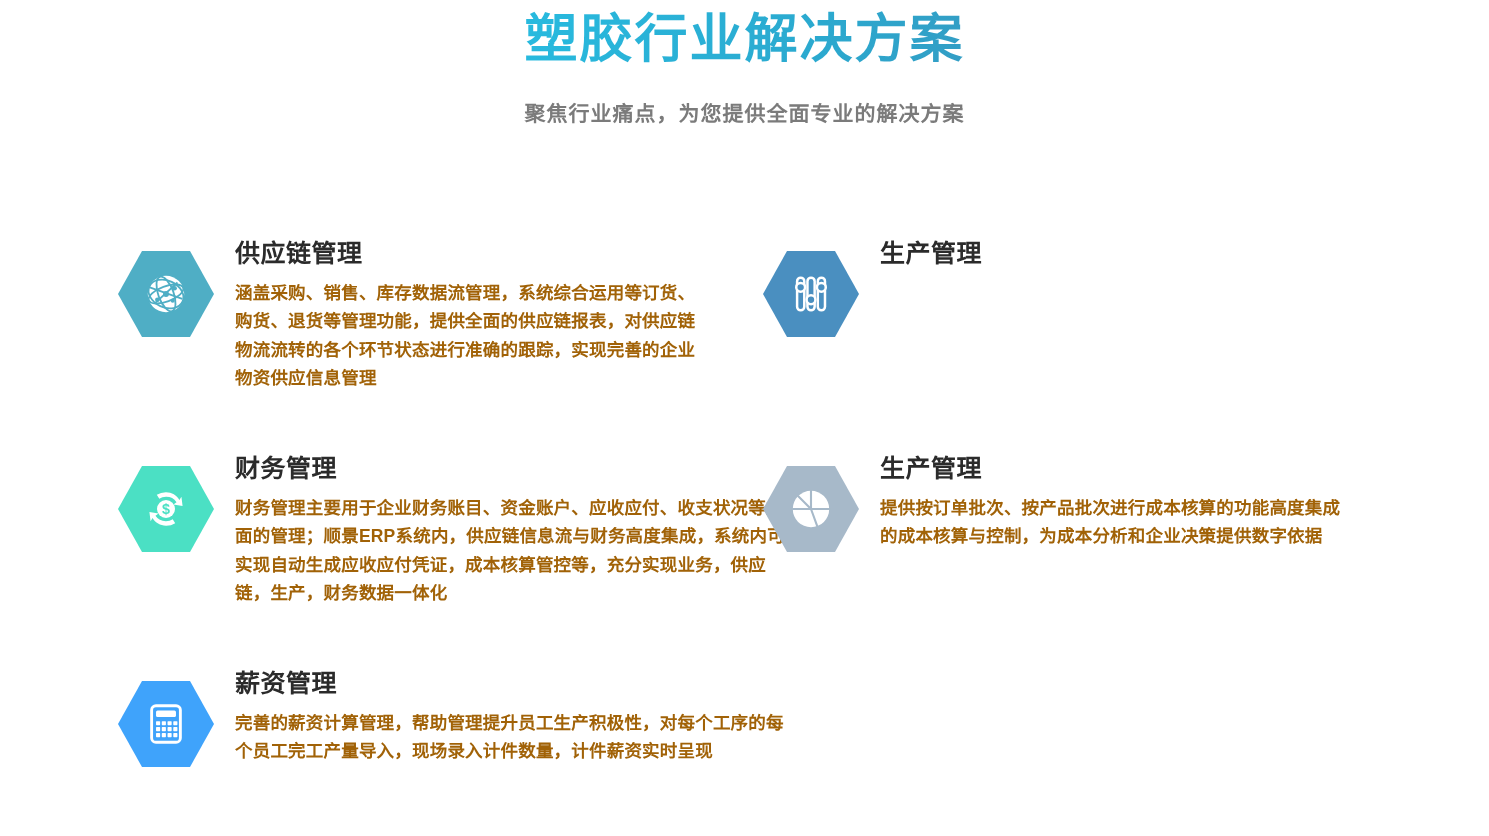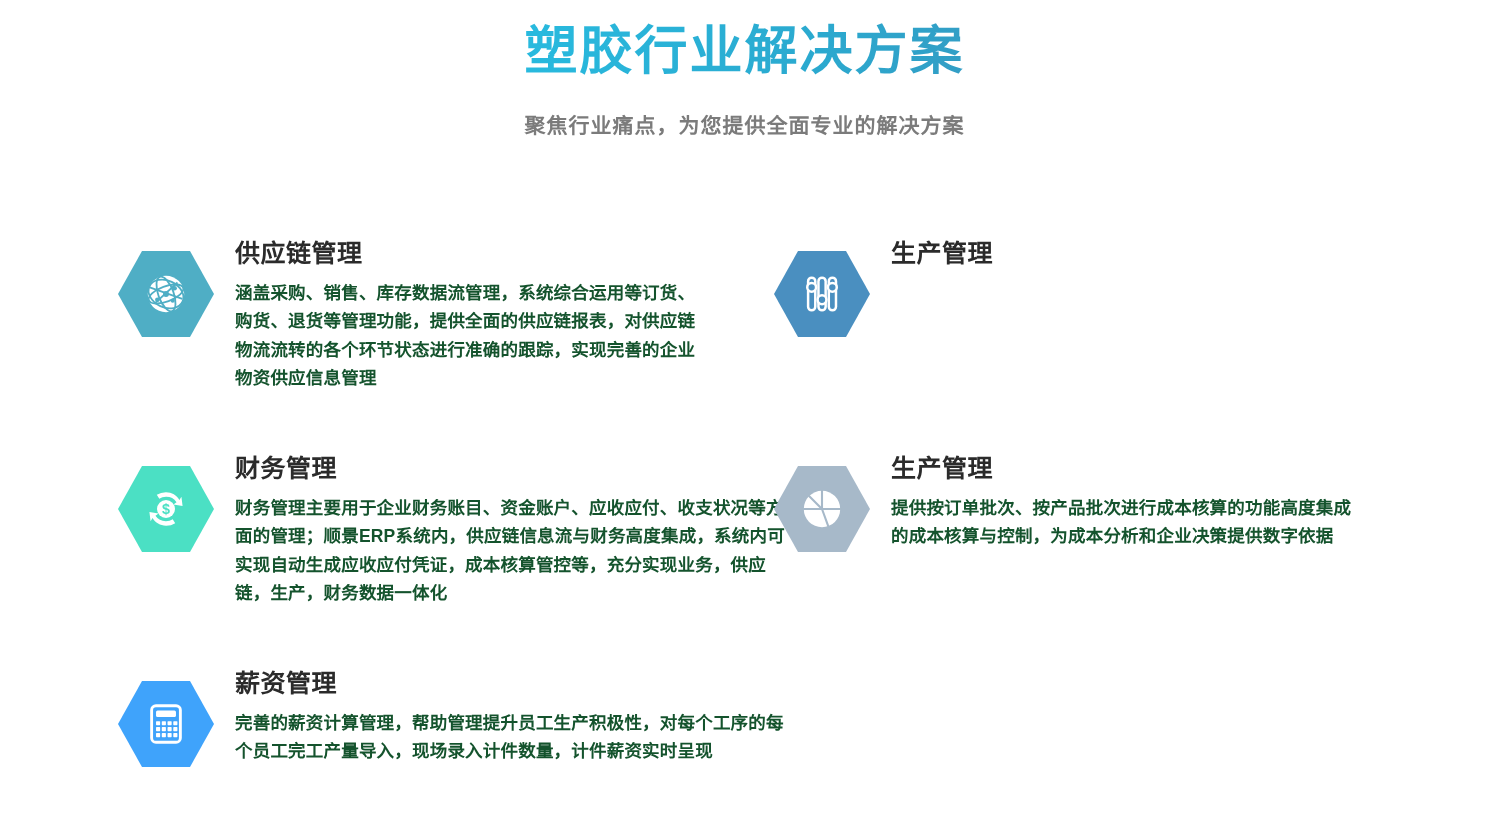--- a/index.html
+++ b/index.html
@@ -17,21 +17,21 @@
 
   .page {
     position: relative;
     width: 1489px;
     height: 836px;
     box-sizing: border-box;
   }
 
   
   .header {
-    padding-top: 20px;
+    padding-top: 8px;
     text-align: center;
   }
   .page-title {
     margin: 0;
     font-size: 53px;
     font-weight: bold;
     letter-spacing: 2px;
     line-height: 1.18;
     background-image: linear-gradient(100deg, #22c2e6 0%, #27c0e4 28%, #2ba9cf 55%, #3d8fb8 78%, #4c86ad 100%);
     -webkit-background-clip: text;
@@ -49,21 +49,21 @@
 
   
   .features {
     position: absolute;
     top: 236px;
     left: 0;
     width: 1489px;
     display: grid;
     grid-template-columns: 645px 640px;
     grid-template-rows: 215px 215px auto;
-    column-gap: 11px;
+    column-gap: 0px;
     padding-left: 118px;
     box-sizing: border-box;
   }
 
   .feature {
     display: flex;
     align-items: flex-start;
     gap: 21px;
   }
 
@@ -100,21 +100,21 @@
     font-size: 25px;
     font-weight: bold;
     color: #2b2b2b;
     letter-spacing: 0.5px;
     line-height: 1.2;
   }
   .feature-desc {
     margin: 0;
     font-size: 17.5px;
     font-weight: bold;
-    color: #14532d;
+    color: #a16207;
     line-height: 1.62;
     letter-spacing: 0.2px;
   }
   .col-left .feature-desc  { width: 465px; }
   .col-right .feature-desc { width: 550px; }
 </style>
 </head>
 <body>
 
 <div class="page">

